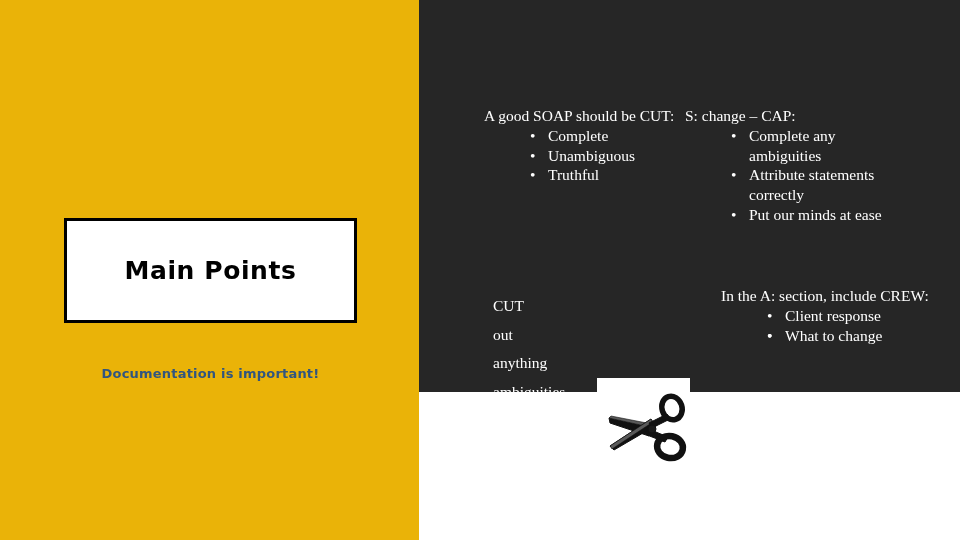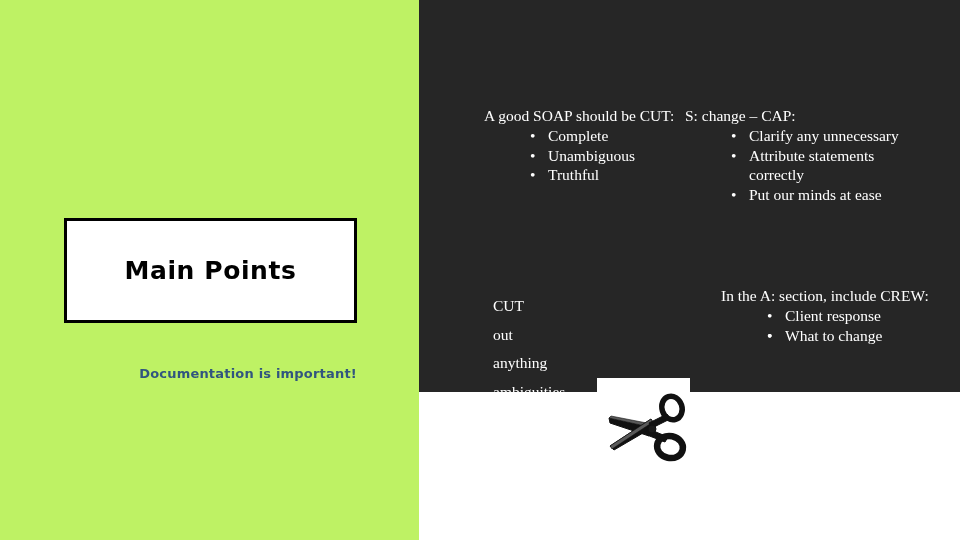--- a/index.html
+++ b/index.html
@@ -17,21 +17,21 @@
     font-family: "Liberation Serif", "DejaVu Serif", serif;
   }
 
   
   #left-panel {
     position: absolute;
     left: 0;
     top: 0;
     width: 419px;
     height: 540px;
-    background: #bef264;
+    background: #eab308;
   }
 
   #title-box {
     position: absolute;
     left: 64px;
     top: 218px;
     width: 293px;
     height: 105px;
     border: 3px solid #000000;
     box-sizing: border-box;
@@ -48,21 +48,21 @@
     color: #000000;
     line-height: 1;
     white-space: nowrap;
   }
 
   #subtitle-text {
     position: absolute;
     left: 64px;
     top: 366px;
     width: 293px;
-    text-align: right;
+    text-align: center;
     font-family: "DejaVu Sans", "Liberation Sans", sans-serif;
     font-weight: bold;
     font-size: 13px;
     letter-spacing: 0.2px;
     color: #31557f;
     line-height: 1.2;
   }
 
   
   #dark-panel {
@@ -163,21 +163,21 @@
           <span>Truthful</span>
         </li>
       </ul>
     </div>
 
     <div id="col-cap" class="content-col">
       <p class="lead">S: change – CAP:</p>
       <ul class="bullets">
         <li>
           <span class="dot">•</span>
-          <span>Clarify any unnecessary</span>
+          <span>Complete any ambiguities</span>
         </li>
         <li>
           <span class="dot">•</span>
           <span>Attribute statements correctly</span>
         </li>
         <li>
           <span class="dot">•</span>
           <span>Put our minds at ease</span>
         </li>
       </ul>

